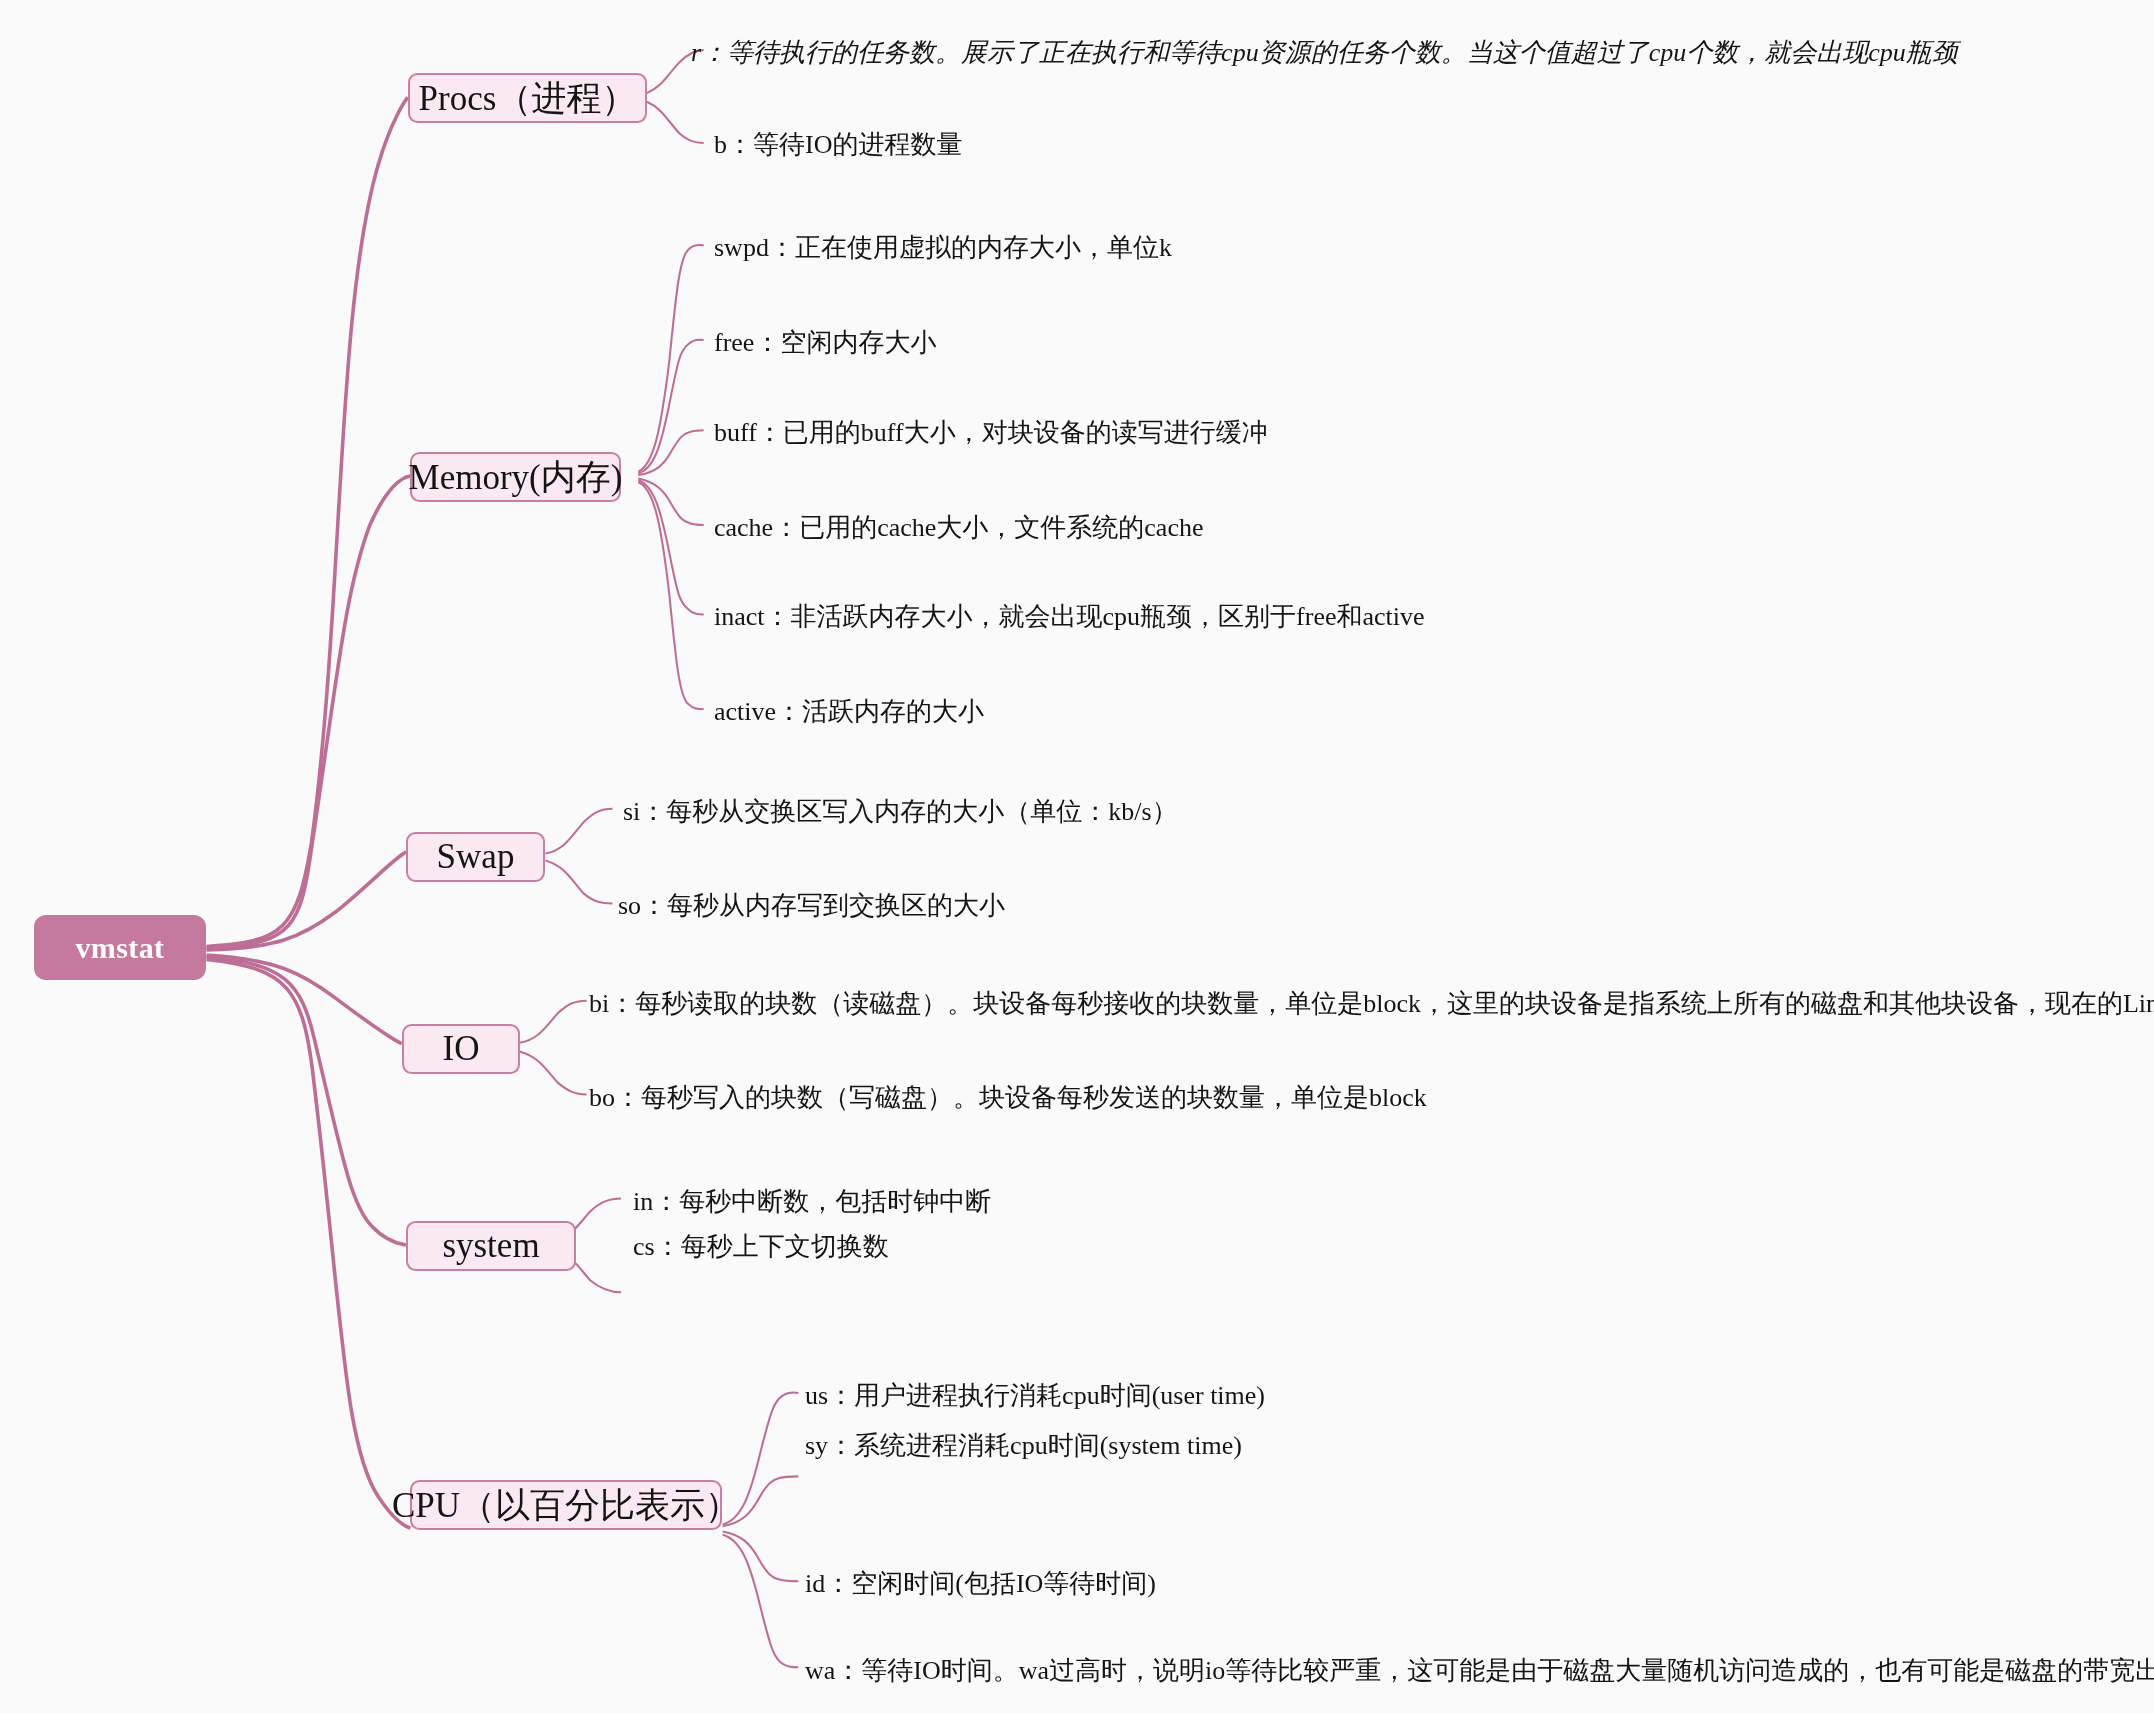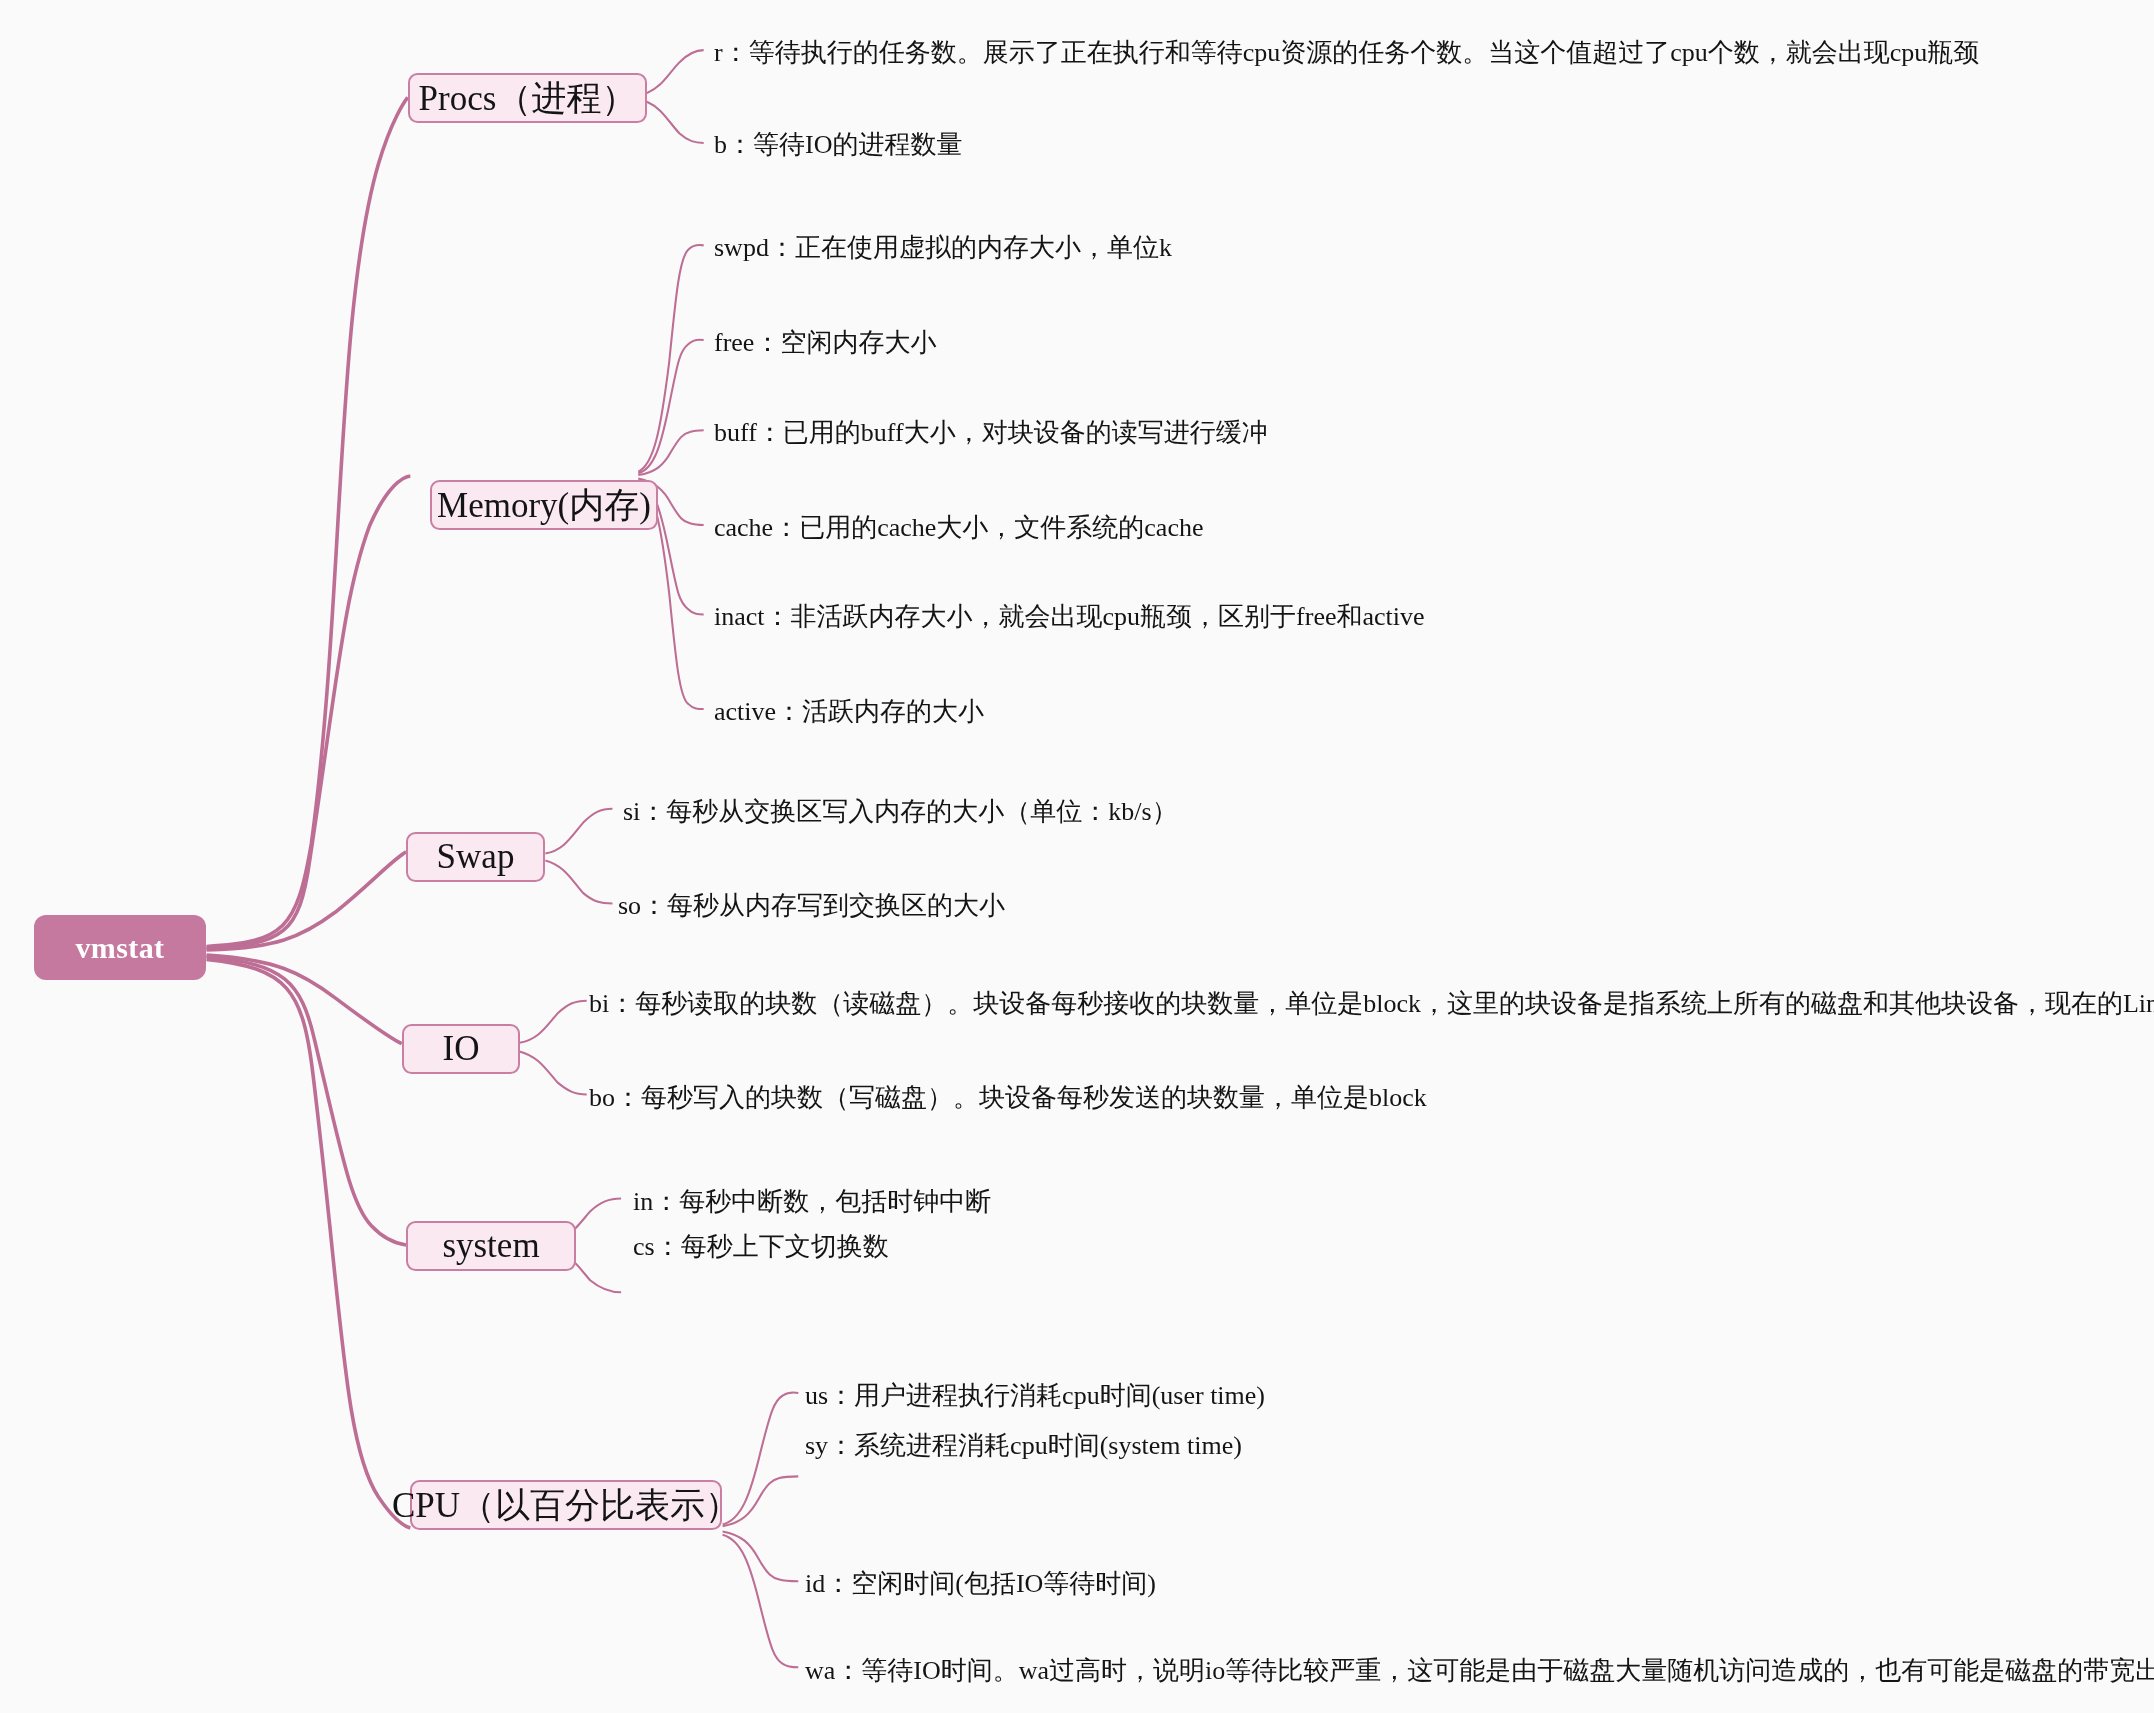--- a/index.html
+++ b/index.html
@@ -99,37 +99,37 @@
   <path class="edge edge-sub" d="M 840 1784 C 862 1790 872 1818 884 1868 C 896 1916 900 1928 910 1934 C 916 1938 922 1938 928 1938"></path>
 </svg>
 
 <div class="node node-root" style="left:34px; top:915px; width:172px; height:65px;">
   <span>vmstat</span>
 </div>
 
 <div class="node node-branch" style="left:408px; top:73px; width:239px; height:50px;">
   <span>Procs（进程）</span>
 </div>
-<div class="node node-branch" style="left:430px; top:452px; width:228px; height:50px;margin-top:28px;">
+<div class="node node-branch" style="left:410px; top:452px; width:211px; height:50px;">
   <span>Memory(内存)</span>
 </div>
 <div class="node node-branch" style="left:406px; top:832px; width:139px; height:50px;">
   <span>Swap</span>
 </div>
 <div class="node node-branch" style="left:402px; top:1024px; width:118px; height:50px;">
   <span>IO</span>
 </div>
 <div class="node node-branch" style="left:406px; top:1221px; width:170px; height:50px;">
   <span>system</span>
 </div>
 <div class="node node-branch" style="left:410px; top:1480px; width:312px; height:50px;">
   <span>CPU（以百分比表示）</span>
 </div>
 
-<div class="leaf" style="left:714px; top:37px;">r：等待执行的任务数。展示了正在执行和等待cpu资源的任务个数。当这个值超过了cpu个数，就会出现cpu瓶颈</div>
+<div class="leaf" style="left:691px; top:37px;font-style:italic;">r：等待执行的任务数。展示了正在执行和等待cpu资源的任务个数。当这个值超过了cpu个数，就会出现cpu瓶颈</div>
 <div class="leaf" style="left:714px; top:129px;">b：等待IO的进程数量</div>
 
 <div class="leaf" style="left:714px; top:232px;">swpd：正在使用虚拟的内存大小，单位k</div>
 <div class="leaf" style="left:714px; top:327px;">free：空闲内存大小</div>
 <div class="leaf" style="left:714px; top:417px;">buff：已用的buff大小，对块设备的读写进行缓冲</div>
 <div class="leaf" style="left:714px; top:512px;">cache：已用的cache大小，文件系统的cache</div>
 <div class="leaf" style="left:714px; top:601px;">inact：非活跃内存大小，就会出现cpu瓶颈，区别于free和active</div>
 <div class="leaf" style="left:714px; top:696px;">active：活跃内存的大小</div>
 
 <div class="leaf" style="left:623px; top:796px;">si：每秒从交换区写入内存的大小（单位：kb/s）</div>

